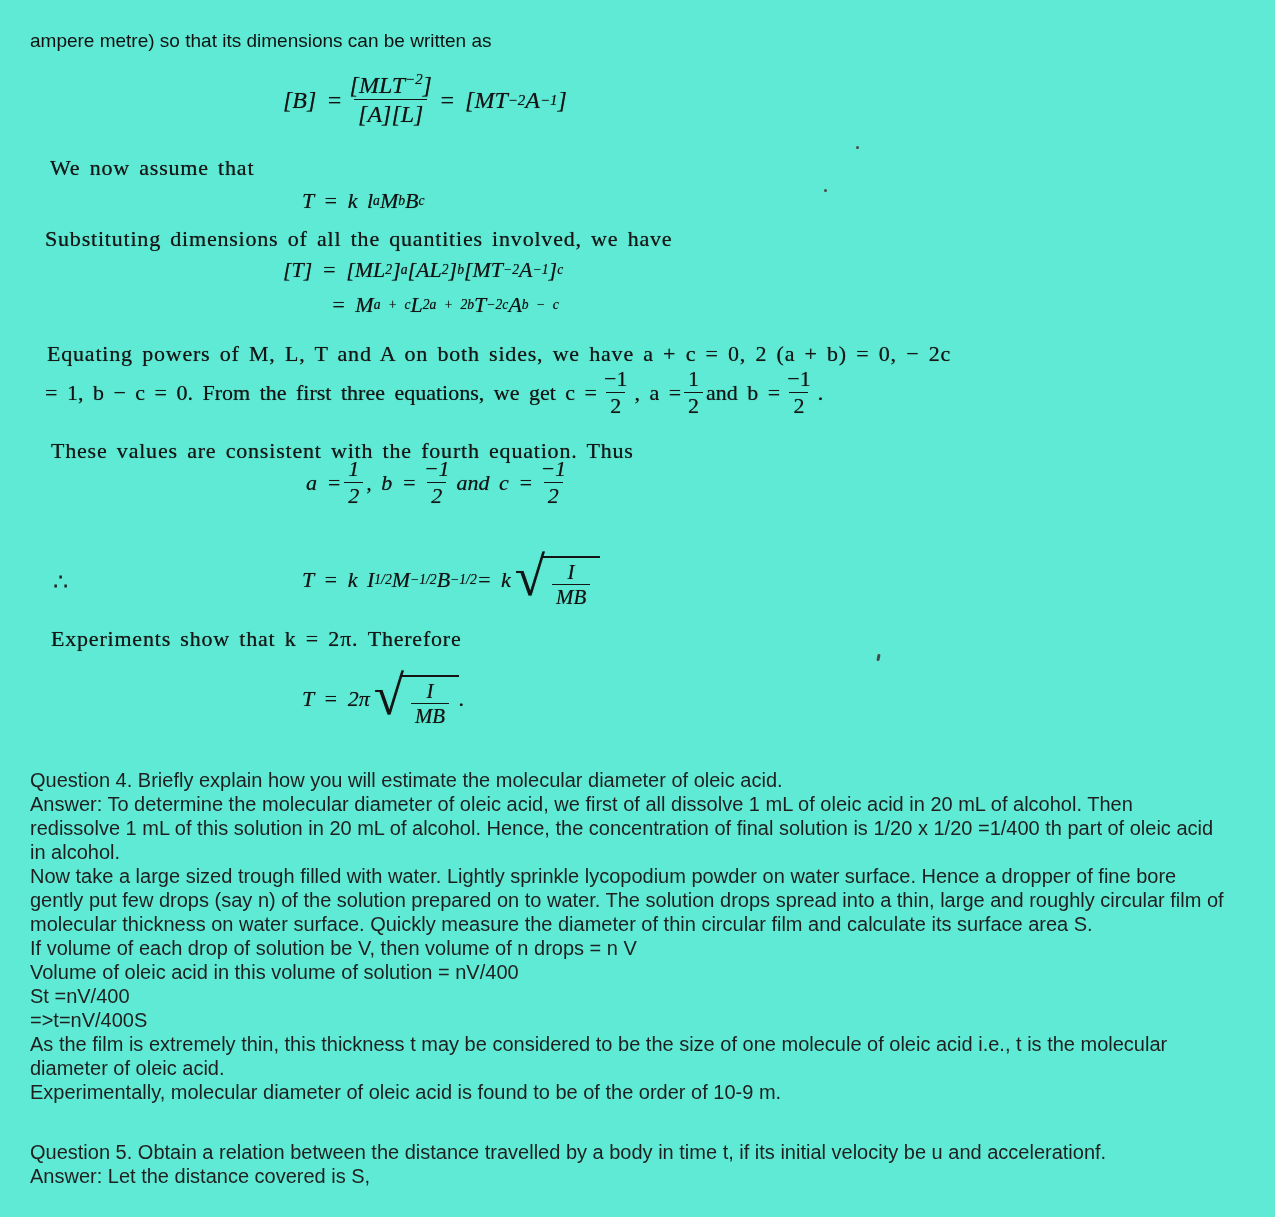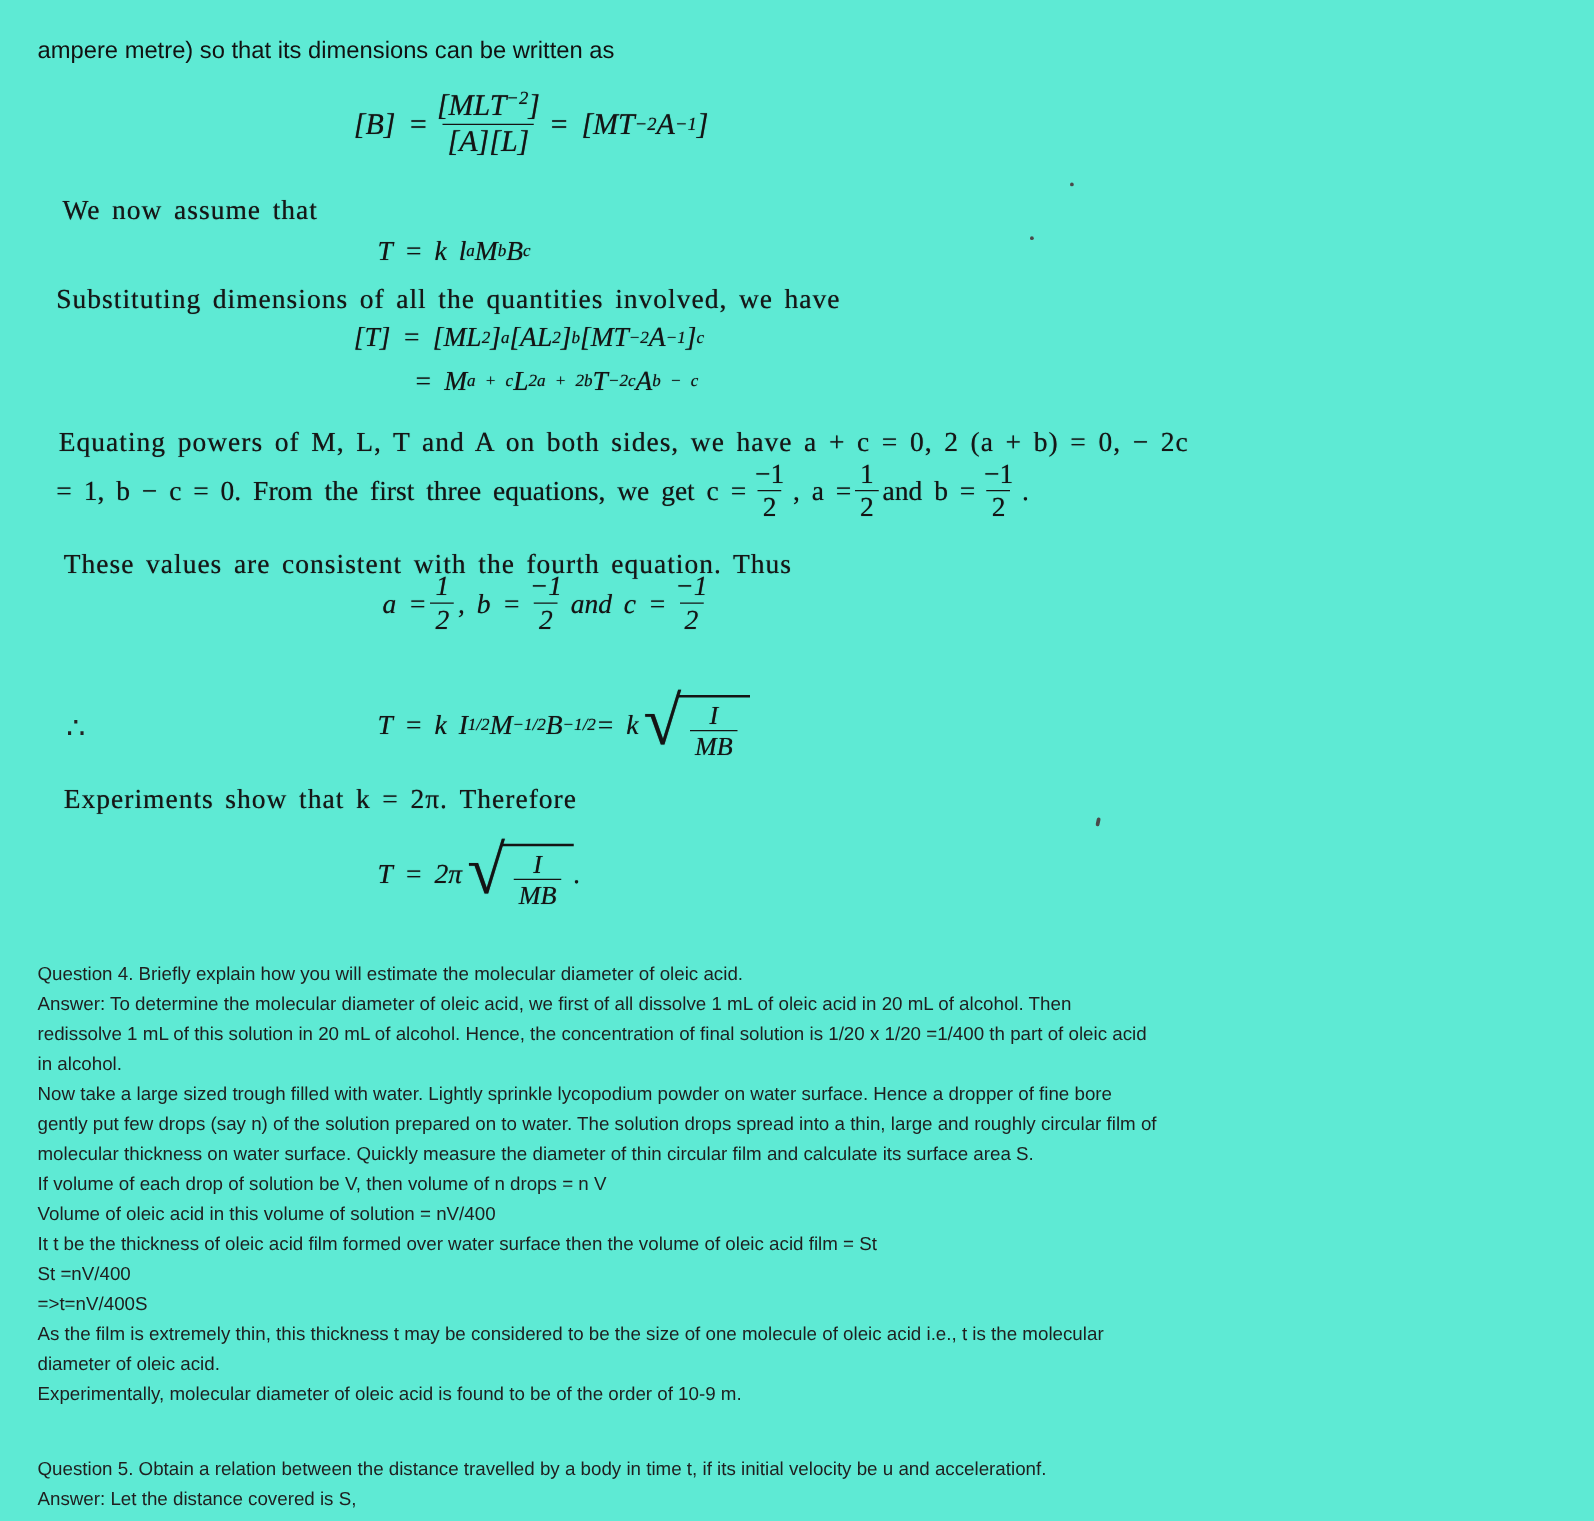--- a/index.html
+++ b/index.html
@@ -1,21 +1,21 @@
 <!DOCTYPE html>
 <html><head>
 <meta charset="utf-8">
 <style>
   html,body{margin:0;padding:0;background:#ffffff;}
   #page{position:relative;width:1275px;height:1217px;background:#5eead4;overflow:hidden;
         color:#1b1b1b;}
   .abs{position:absolute;white-space:nowrap;}
 
   
-  .typed{font-family:"Liberation Sans","DejaVu Sans",sans-serif;font-size:15px;
+  .typed{font-family:"Liberation Sans","DejaVu Sans",sans-serif;font-size:20px;
          line-height:24px;color:#1f1f1f;}
   .intro{font-family:"Liberation Sans","DejaVu Sans",sans-serif;font-size:19px;color:#111;}
 
   
   .scan-text{font-family:"Liberation Serif","DejaVu Serif",serif;font-size:22px;color:#161616;
              letter-spacing:0.8px;word-spacing:3px;text-shadow:0 0 0.7px rgba(0,0,0,0.65);}
   .eq{font-family:"Liberation Serif","DejaVu Serif",serif;font-style:italic;font-size:22px;
       color:#141414;word-spacing:4px;text-shadow:0 0 0.7px rgba(0,0,0,0.6);
       display:inline-flex;align-items:center;}
   .eq sup{font-size:0.62em;line-height:0;vertical-align:super;font-style:italic;}
@@ -117,21 +117,20 @@
   <div class="abs typed" style="left:30px;top:768px;white-space:nowrap;">
     <div>Question 4. Briefly explain how you will estimate the molecular diameter of oleic acid.</div>
     <div>Answer: To determine the molecular diameter of oleic acid, we first of all dissolve 1 mL of oleic acid in 20 mL of alcohol. Then</div>
     <div>redissolve 1 mL of this solution in 20 mL of alcohol. Hence, the concentration of final solution is 1/20 x 1/20 =1/400 th part of oleic acid</div>
     <div>in alcohol.</div>
     <div>Now take a large sized trough filled with water. Lightly sprinkle lycopodium powder on water surface. Hence a dropper of fine bore</div>
     <div>gently put few drops (say n) of the solution prepared on to water. The solution drops spread into a thin, large and roughly circular film of</div>
     <div>molecular thickness on water surface. Quickly measure the diameter of thin circular film and calculate its surface area S.</div>
     <div>If volume of each drop of solution be V, then volume of n drops = n V</div>
     <div>Volume of oleic acid in this volume of solution = nV/400</div>
-    <div>It t be the thickness of oleic acid film formed over water surface then the volume of oleic acid film = St</div>
     <div>St =nV/400</div>
     <div>=&gt;t=nV/400S</div>
     <div>As the film is extremely thin, this thickness t may be considered to be the size of one molecule of oleic acid i.e., t is the molecular</div>
     <div>diameter of oleic acid.</div>
     <div>Experimentally, molecular diameter of oleic acid is found to be of the order of 10-9 m.</div>
     <div style="height:36px;"></div>
     <div>Question 5. Obtain a relation between the distance travelled by a body in time t, if its initial velocity be u and accelerationf.</div>
     <div>Answer: Let the distance covered is S,</div>
   </div>
 

